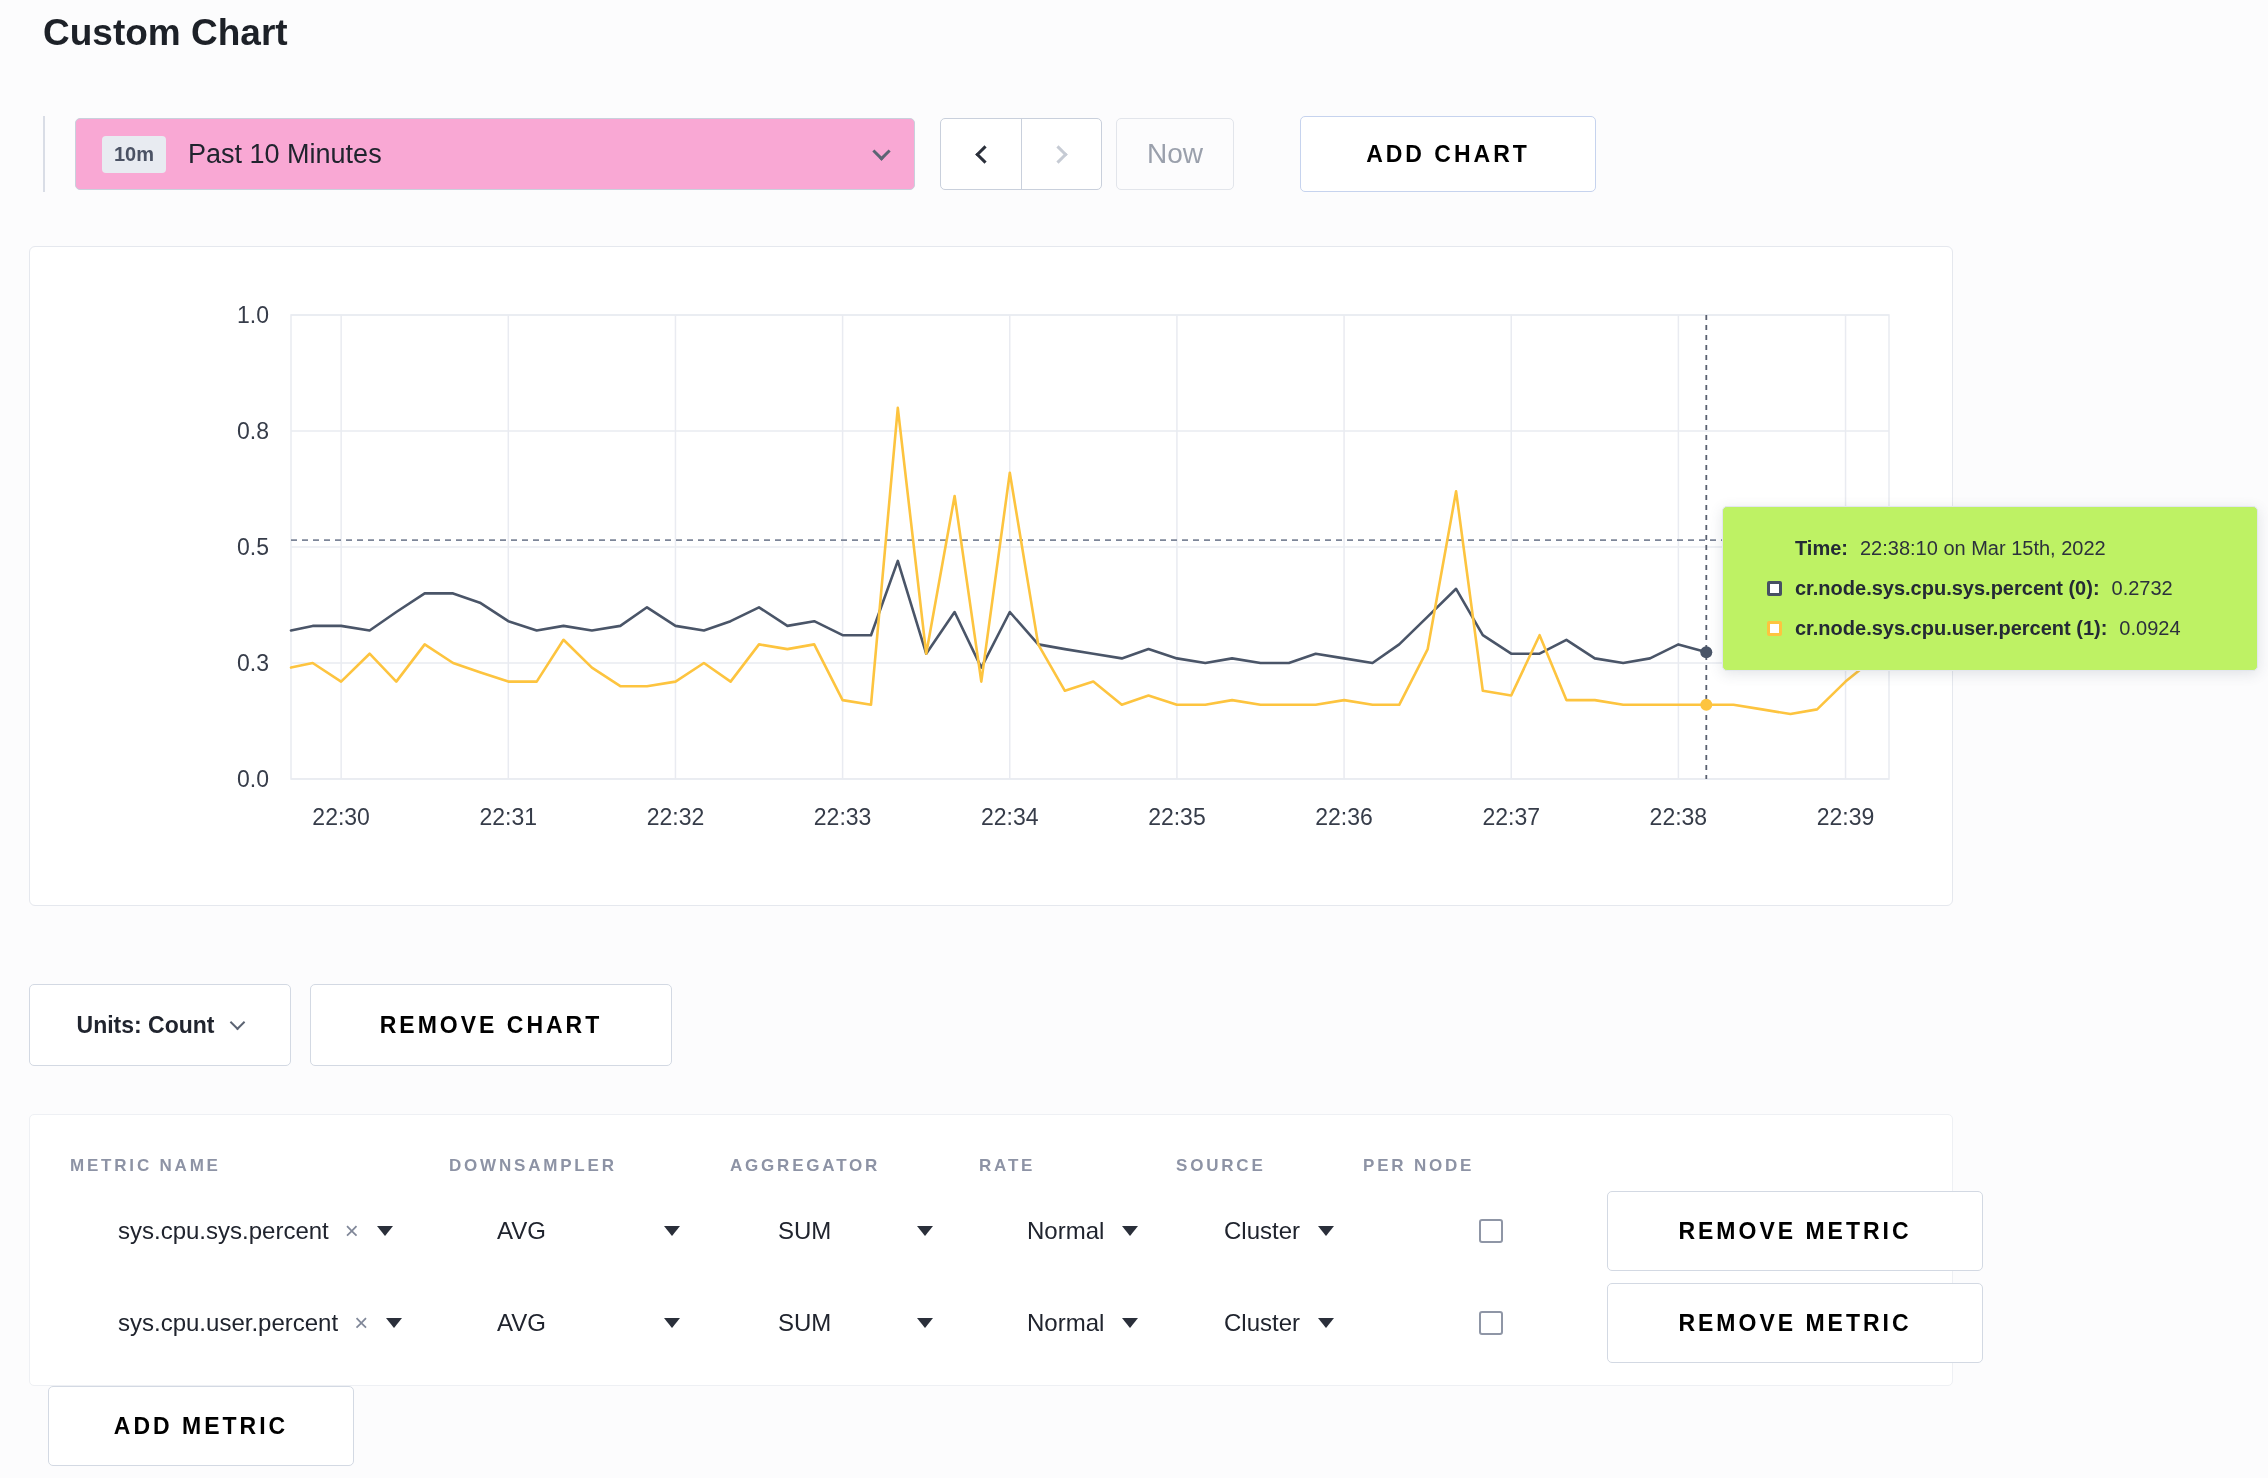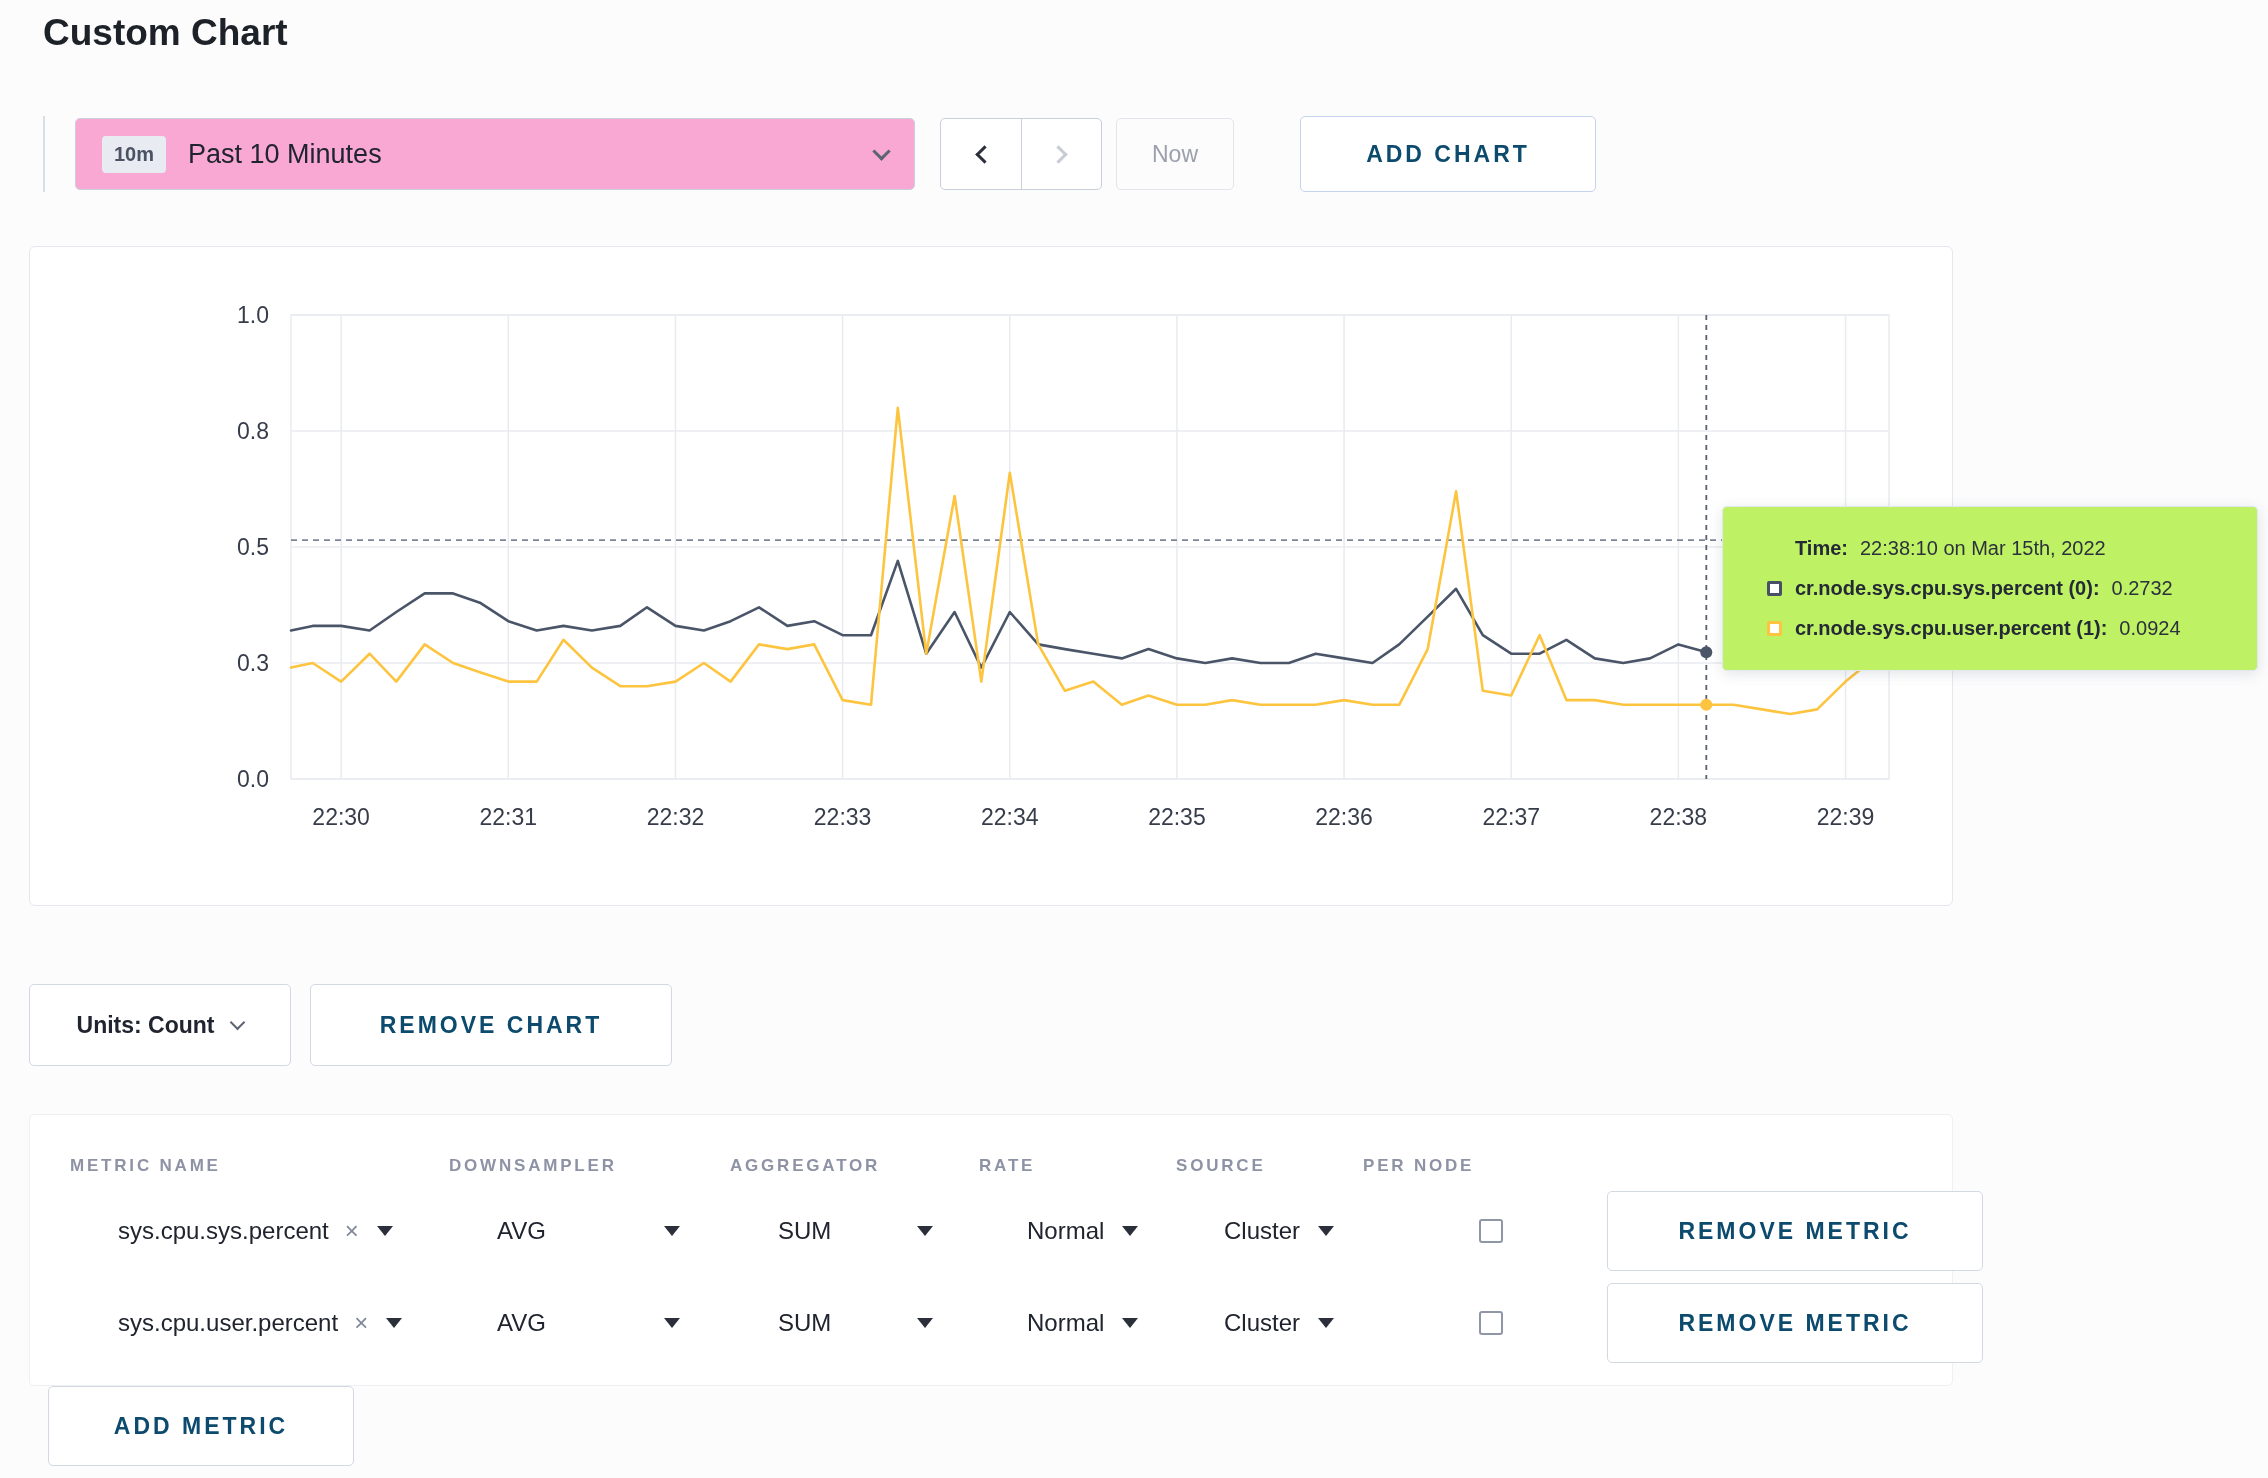--- a/index.html
+++ b/index.html
@@ -38,26 +38,26 @@
     border:1px solid #c9d0dc; border-radius:5px; overflow:hidden; background:#fff;
   }
   .arrow-btn { width:80px; height:100%; display:flex; align-items:center; justify-content:center; cursor:pointer; }
   .arrow-btn + .arrow-btn { border-left:1px solid #c9d0dc; }
   .chev-left  { border-left:3.5px solid #2a2f3a; border-bottom:3.5px solid #2a2f3a; transform:rotate(45deg); margin-left:6px; }
   .chev-right { border-right:3.5px solid #c6cbd4; border-top:3.5px solid #c6cbd4; transform:rotate(45deg); margin-right:6px; }
   .now-btn {
     margin-left:14px; width:118px; height:72px;
     background:#fcfcfd; border:1px solid #e2e5eb; border-radius:5px;
     display:flex; align-items:center; justify-content:center;
-    font-size:23px; color:#9aa0ac;
+    font-size:28px; color:#9aa0ac;
   }
   .btn-blue {
     background:#fff; border:1px solid #cdd6e8; border-radius:5px;
     display:flex; align-items:center; justify-content:center;
-    color:#0c4a6e; font-size:23px; font-weight:700; letter-spacing:3px; cursor:pointer;
+    color:#000000; font-size:23px; font-weight:700; letter-spacing:3px; cursor:pointer;
   }
   .add-chart-btn { margin-left:66px; width:296px; height:76px; border-color:#c6d3ee; }
   
   .chart-panel {
     position:absolute; left:29px; top:246px; width:1924px; height:660px;
     background:#fff; border:1px solid #e5e8ee; border-radius:6px;
   }
   .chart-panel svg { display:block; }
   
   .chart-tooltip {

